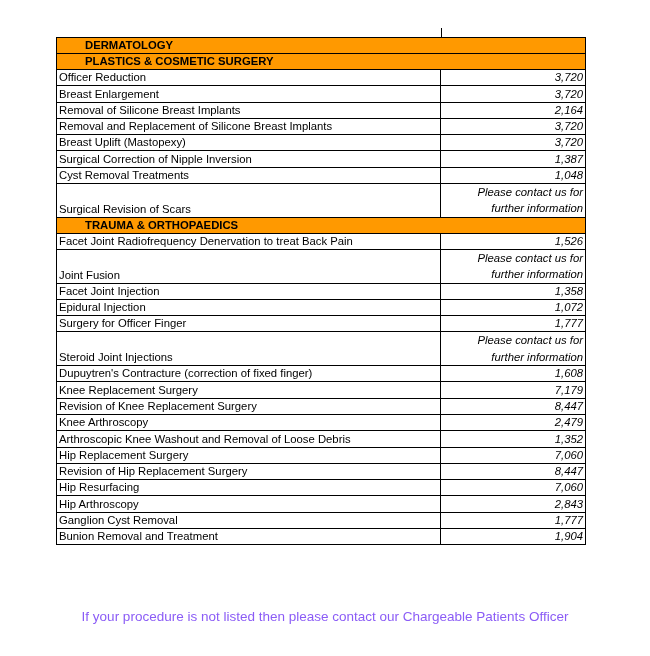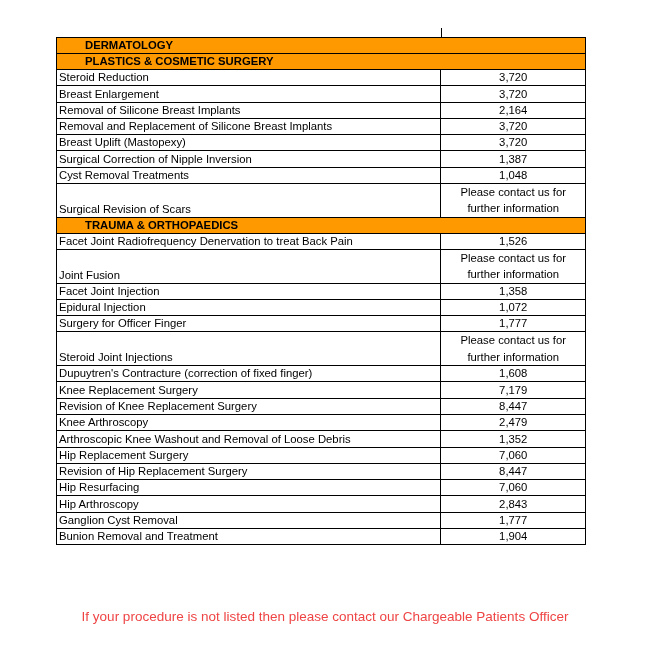--- a/index.html
+++ b/index.html
@@ -4,43 +4,43 @@
 <style>
   html, body { margin:0; padding:0; background:#ffffff; }
   body { width:650px; height:656px; position:relative; overflow:hidden;
          font-family:"Liberation Sans", sans-serif; color:#000; }
   .topline { position:absolute; left:441px; top:28px; width:1px; height:9px; background:#000; }
   table.prices { position:absolute; left:56px; top:37px; border-collapse:collapse;
                  width:530px; font-size:11.3px; }
   table.prices td { border:1px solid #000; padding:0 2px; height:15.3px; line-height:15px;
                     white-space:nowrap; vertical-align:bottom; }
   td.name { width:381px; }
-  td.price { text-align:center; width:141px; }
+  td.price { text-align:right; width:141px;font-style:italic; }
   tr.section td { background:#ff9900; font-weight:bold; height:15px;padding-left:28px; }
   tr.tall td { height:31.6px; }
   tr.tall td.price { white-space:normal; line-height:16.3px; }
   .note { position:absolute; left:0; width:650px; top:609px; text-align:center;
-          font-size:13.5px; color:#ef4444; }
+          font-size:13.5px; color:#8b5cf6; }
 </style>
 </head>
 <body>
 
 <div class="topline"></div>
 
 <table class="prices">
   <tbody>
     <tr class="section">
       <td colspan="2">DERMATOLOGY</td>
     </tr>
     <tr class="section">
       <td colspan="2">PLASTICS &amp; COSMETIC SURGERY</td>
     </tr>
 
     <tr>
-        <td class="name">Steroid Reduction</td>
+        <td class="name">Officer Reduction</td>
         <td class="price">3,720</td>
       </tr>
     <tr>
         <td class="name">Breast Enlargement</td>
         <td class="price">3,720</td>
       </tr>
     <tr>
         <td class="name">Removal of Silicone Breast Implants</td>
         <td class="price">2,164</td>
       </tr>

